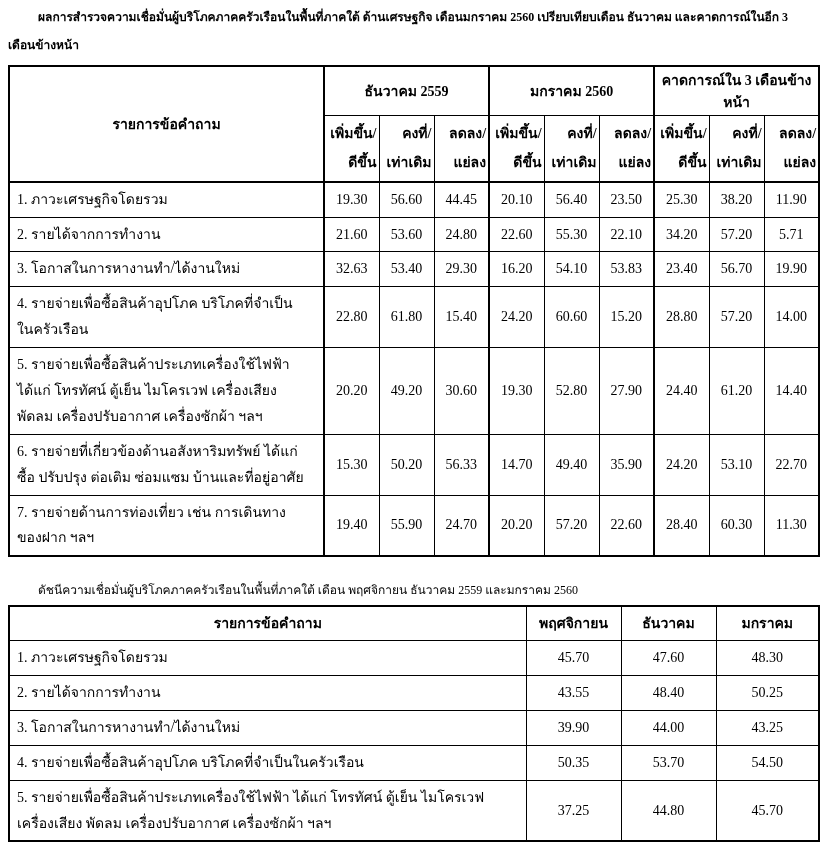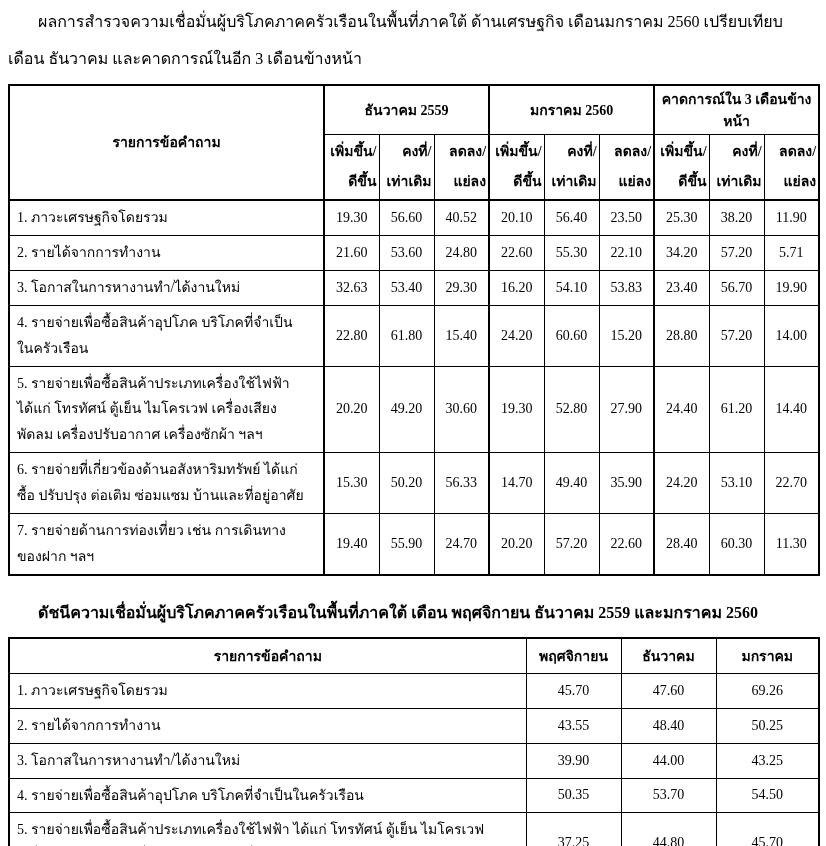--- a/index.html
+++ b/index.html
@@ -5,32 +5,32 @@
   * { box-sizing: border-box; }
   html, body { margin: 0; padding: 0; background: #ffffff; }
   body {
     width: 826px;
     font-family: "Liberation Serif", "DejaVu Serif", serif;
     color: #000;
   }
   .page { width: 826px; padding: 4px 8px 10px 8px; }
 
   .doc-title {
-    font-size: 16px;
-    font-weight: normal;
+    font-size: 12px;
+    font-weight: bold;
     line-height: 2.3;
     text-indent: 30px;
     margin: 0 0 6px 0;
   }
   .doc-title2 {
-    font-size: 16px;
-    font-weight: bold;
+    font-size: 12px;
+    font-weight: normal;
     line-height: 1.6;
     text-indent: 30px;
-    margin: 24px 0 12px 0;
+    margin: 24px 0 4px 0;
   }
 
   table {
     border-collapse: collapse;
     table-layout: fixed;
     width: 810px;
     font-size: 14px;
   }
   table, th, td { border: 1px solid #000; }
   table { border-width: 2px; }
@@ -123,21 +123,21 @@
             <div>ลดลง/</div>
             <div>แย่ลง</div>
           </th>
       </tr>
     </thead>
     <tbody>
       <tr class="single">
         <td class="lbl">1. ภาวะเศรษฐกิจโดยรวม</td>
         <td class="num gsep">19.30</td>
         <td class="num">56.60</td>
-        <td class="num">40.52</td>
+        <td class="num">44.45</td>
         <td class="num gsep">20.10</td>
         <td class="num">56.40</td>
         <td class="num">23.50</td>
         <td class="num gsep">25.30</td>
         <td class="num">38.20</td>
         <td class="num">11.90</td>
       </tr>
       <tr class="single">
         <td class="lbl">2. รายได้จากการทำงาน</td>
         <td class="num gsep">21.60</td>
@@ -228,21 +228,21 @@
         <th>พฤศจิกายน</th>
         <th>ธันวาคม</th>
         <th>มกราคม</th>
       </tr>
     </thead>
     <tbody>
       <tr class="single">
         <td class="lbl">1. ภาวะเศรษฐกิจโดยรวม</td>
         <td class="num">45.70</td>
         <td class="num">47.60</td>
-        <td class="num">69.26</td>
+        <td class="num">48.30</td>
       </tr>
       <tr class="single">
         <td class="lbl">2. รายได้จากการทำงาน</td>
         <td class="num">43.55</td>
         <td class="num">48.40</td>
         <td class="num">50.25</td>
       </tr>
       <tr class="single">
         <td class="lbl">3. โอกาสในการหางานทำ/ได้งานใหม่</td>
         <td class="num">39.90</td>

